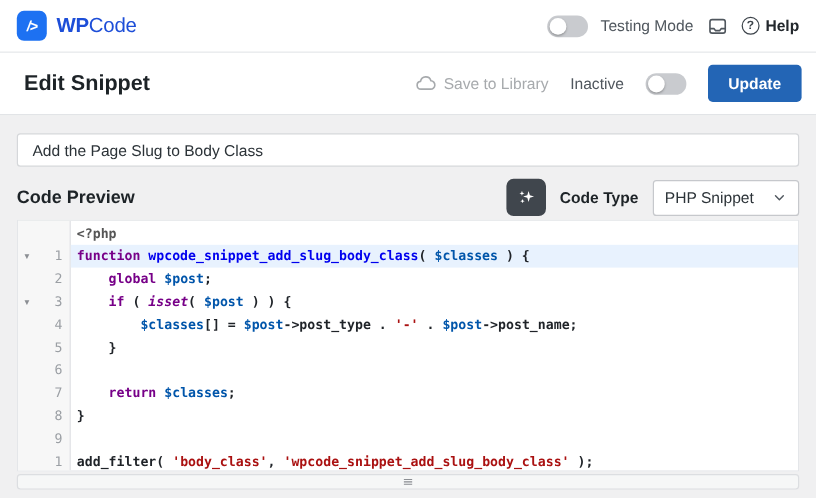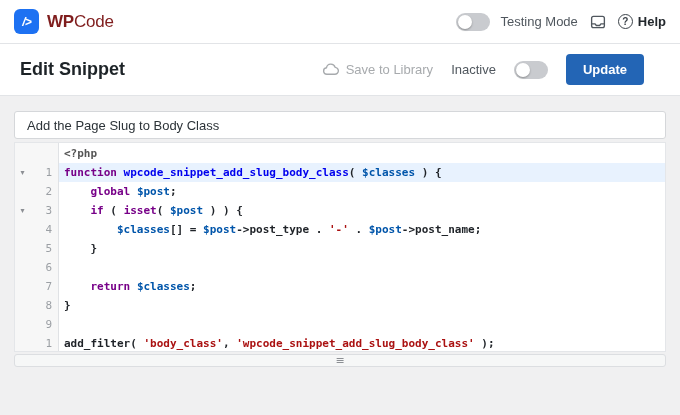--- a/index.html
+++ b/index.html
@@ -14,21 +14,21 @@
     height:44px;background:#fff;border-bottom:1px solid #e2e4e7;
     display:flex;align-items:center;justify-content:space-between;
     padding:0 14px;box-sizing:border-box;
   }
   .brand{display:flex;align-items:center;gap:8px;cursor:pointer}
   .logo-box{
     width:25px;height:25px;border-radius:6px;background:#1d71f2;color:#fff;
     display:flex;align-items:center;justify-content:center;
     font-weight:800;font-style:italic;font-size:12px;letter-spacing:-1px;
   }
-  .brand-text{font-size:17px;color:#7f1d1d;letter-spacing:-.2px}
+  .brand-text{font-size:17px;color:#1d4ed8;letter-spacing:-.2px}
   .brand-text b{font-weight:800}
   .topbar-right{display:flex;align-items:center;gap:11px}
   .toggle{
     width:34px;height:18px;border-radius:10px;background:#c9cbcf;
     position:relative;display:inline-block;cursor:pointer;flex:none;
   }
   .toggle .knob{
     position:absolute;left:2px;top:2px;width:14px;height:14px;border-radius:50%;
     background:#fff;box-shadow:0 1px 2px rgba(0,0,0,.3);
   }
@@ -38,21 +38,21 @@
         font-size:13px;font-weight:700;color:#23282d}
   .help-circle{
     width:15px;height:15px;border:1.7px solid #3c434a;border-radius:50%;
     color:#3c434a;font-size:10px;font-weight:700;
     display:flex;align-items:center;justify-content:center;box-sizing:border-box;
   }
   
   .titlebar{
     height:52px;background:#fff;border-bottom:1px solid #e2e4e7;
     display:flex;align-items:center;justify-content:space-between;
-    padding:0 36px 0 20px;box-sizing:border-box;
+    padding:0 12px 0 20px;box-sizing:border-box;
   }
   .titlebar h1{margin:0;font-size:18px;font-weight:600;color:#1d2327}
   .titlebar-right{display:flex;align-items:center;gap:18px}
   .save-lib{display:flex;align-items:center;gap:6px;color:#a7aaad;
             font-size:13px;cursor:pointer}
   .inactive-label{font-size:13px;color:#50575e}
   .update-btn{
     background:#2365b5;color:#fff;border:none;border-radius:4px;
     font-family:inherit;font-size:13px;font-weight:700;
     padding:8px 17px;cursor:pointer;
@@ -155,20 +155,43 @@
     <span class="toggle">
         <span class="knob"></span>
       </span>
     <button class="update-btn">Update</button>
   </div>
 </div>
 
 <main class="content">
   <input class="snippet-title" value="Add the Page Slug to Body Class" style="">
 
+  <div class="code-head">
+    <h2>Code Preview</h2>
+    <div class="code-head-right">
+      <button class="ai-btn">
+        <span>
+          <svg width="17" height="17" viewBox="0 0 24 24" fill="#ffffff">
+            <path d="M14.8 4.5l1.5 4.9 4.9 1.5-4.9 1.5-1.5 4.9-1.5-4.9-4.9-1.5 4.9-1.5z"></path>
+            <path d="M7 4.2l.8 2.2 2.2.8-2.2.8L7 10.2l-.8-2.2L4 7.2l2.2-.8z"></path>
+            <path d="M7.6 13.8l.7 1.9 1.9.7-1.9.7-.7 1.9-.7-1.9-1.9-.7 1.9-.7z"></path>
+          </svg>
+        </span>
+      </button>
+      <span class="code-type-label">Code Type</span>
+      <div class="select">
+        <span>PHP Snippet</span>
+        <span>
+          <svg width="13" height="13" viewBox="0 0 24 24" fill="none" stroke="#50575e" stroke-width="2.2" stroke-linecap="round" stroke-linejoin="round">
+            <path d="M6 9.5l6 6 6-6"></path>
+          </svg>
+        </span>
+      </div>
+    </div>
+  </div>
 
   <div class="editor">
     <div class="code-lines" id="code-lines">
         <div class="cm-row">
           <div class="cm-gutter-cell">
             <span class="cm-fold"></span>
             <span class="cm-ln"></span>
           </div>
           <div class="cm-code"><span style="color: rgb(85, 85, 85);">&lt;?php</span></div>
         </div>
@@ -184,21 +207,21 @@
             <span class="cm-fold"></span>
             <span class="cm-ln">2</span>
           </div>
           <div class="cm-code"><span style="color: rgb(31, 35, 40);">    </span><span style="color: rgb(119, 0, 136);">global</span><span style="color: rgb(31, 35, 40);"> </span><span style="color: rgb(0, 85, 170);">$post</span><span style="color: rgb(31, 35, 40);">;</span></div>
         </div>
         <div class="cm-row">
           <div class="cm-gutter-cell">
             <span class="cm-fold">▾</span>
             <span class="cm-ln">3</span>
           </div>
-          <div class="cm-code"><span style="color: rgb(31, 35, 40);">    </span><span style="color: rgb(119, 0, 136);">if</span><span style="color: rgb(31, 35, 40);"> ( </span><span style="color: rgb(119, 0, 136);">isset</span><span style="color: rgb(31, 35, 40);">( </span><span style="color: rgb(0, 85, 170);">$post</span><span style="color: rgb(31, 35, 40);"> ) ) {</span></div>
+          <div class="cm-code"><span style="color: rgb(31, 35, 40);">    </span><span style="color: rgb(119, 0, 136);">if</span><span style="color: rgb(31, 35, 40);"> ( </span><span style="color: rgb(119, 0, 136); font-style: italic;">isset</span><span style="color: rgb(31, 35, 40);">( </span><span style="color: rgb(0, 85, 170);">$post</span><span style="color: rgb(31, 35, 40);"> ) ) {</span></div>
         </div>
         <div class="cm-row">
           <div class="cm-gutter-cell">
             <span class="cm-fold"></span>
             <span class="cm-ln">4</span>
           </div>
           <div class="cm-code"><span style="color: rgb(31, 35, 40);">        </span><span style="color: rgb(0, 85, 170);">$classes</span><span style="color: rgb(31, 35, 40);">[] = </span><span style="color: rgb(0, 85, 170);">$post</span><span style="color: rgb(31, 35, 40);">-&gt;post_type . </span><span style="color: rgb(170, 17, 17);">'-'</span><span style="color: rgb(31, 35, 40);"> . </span><span style="color: rgb(0, 85, 170);">$post</span><span style="color: rgb(31, 35, 40);">-&gt;post_name;</span></div>
         </div>
         <div class="cm-row">
           <div class="cm-gutter-cell">

